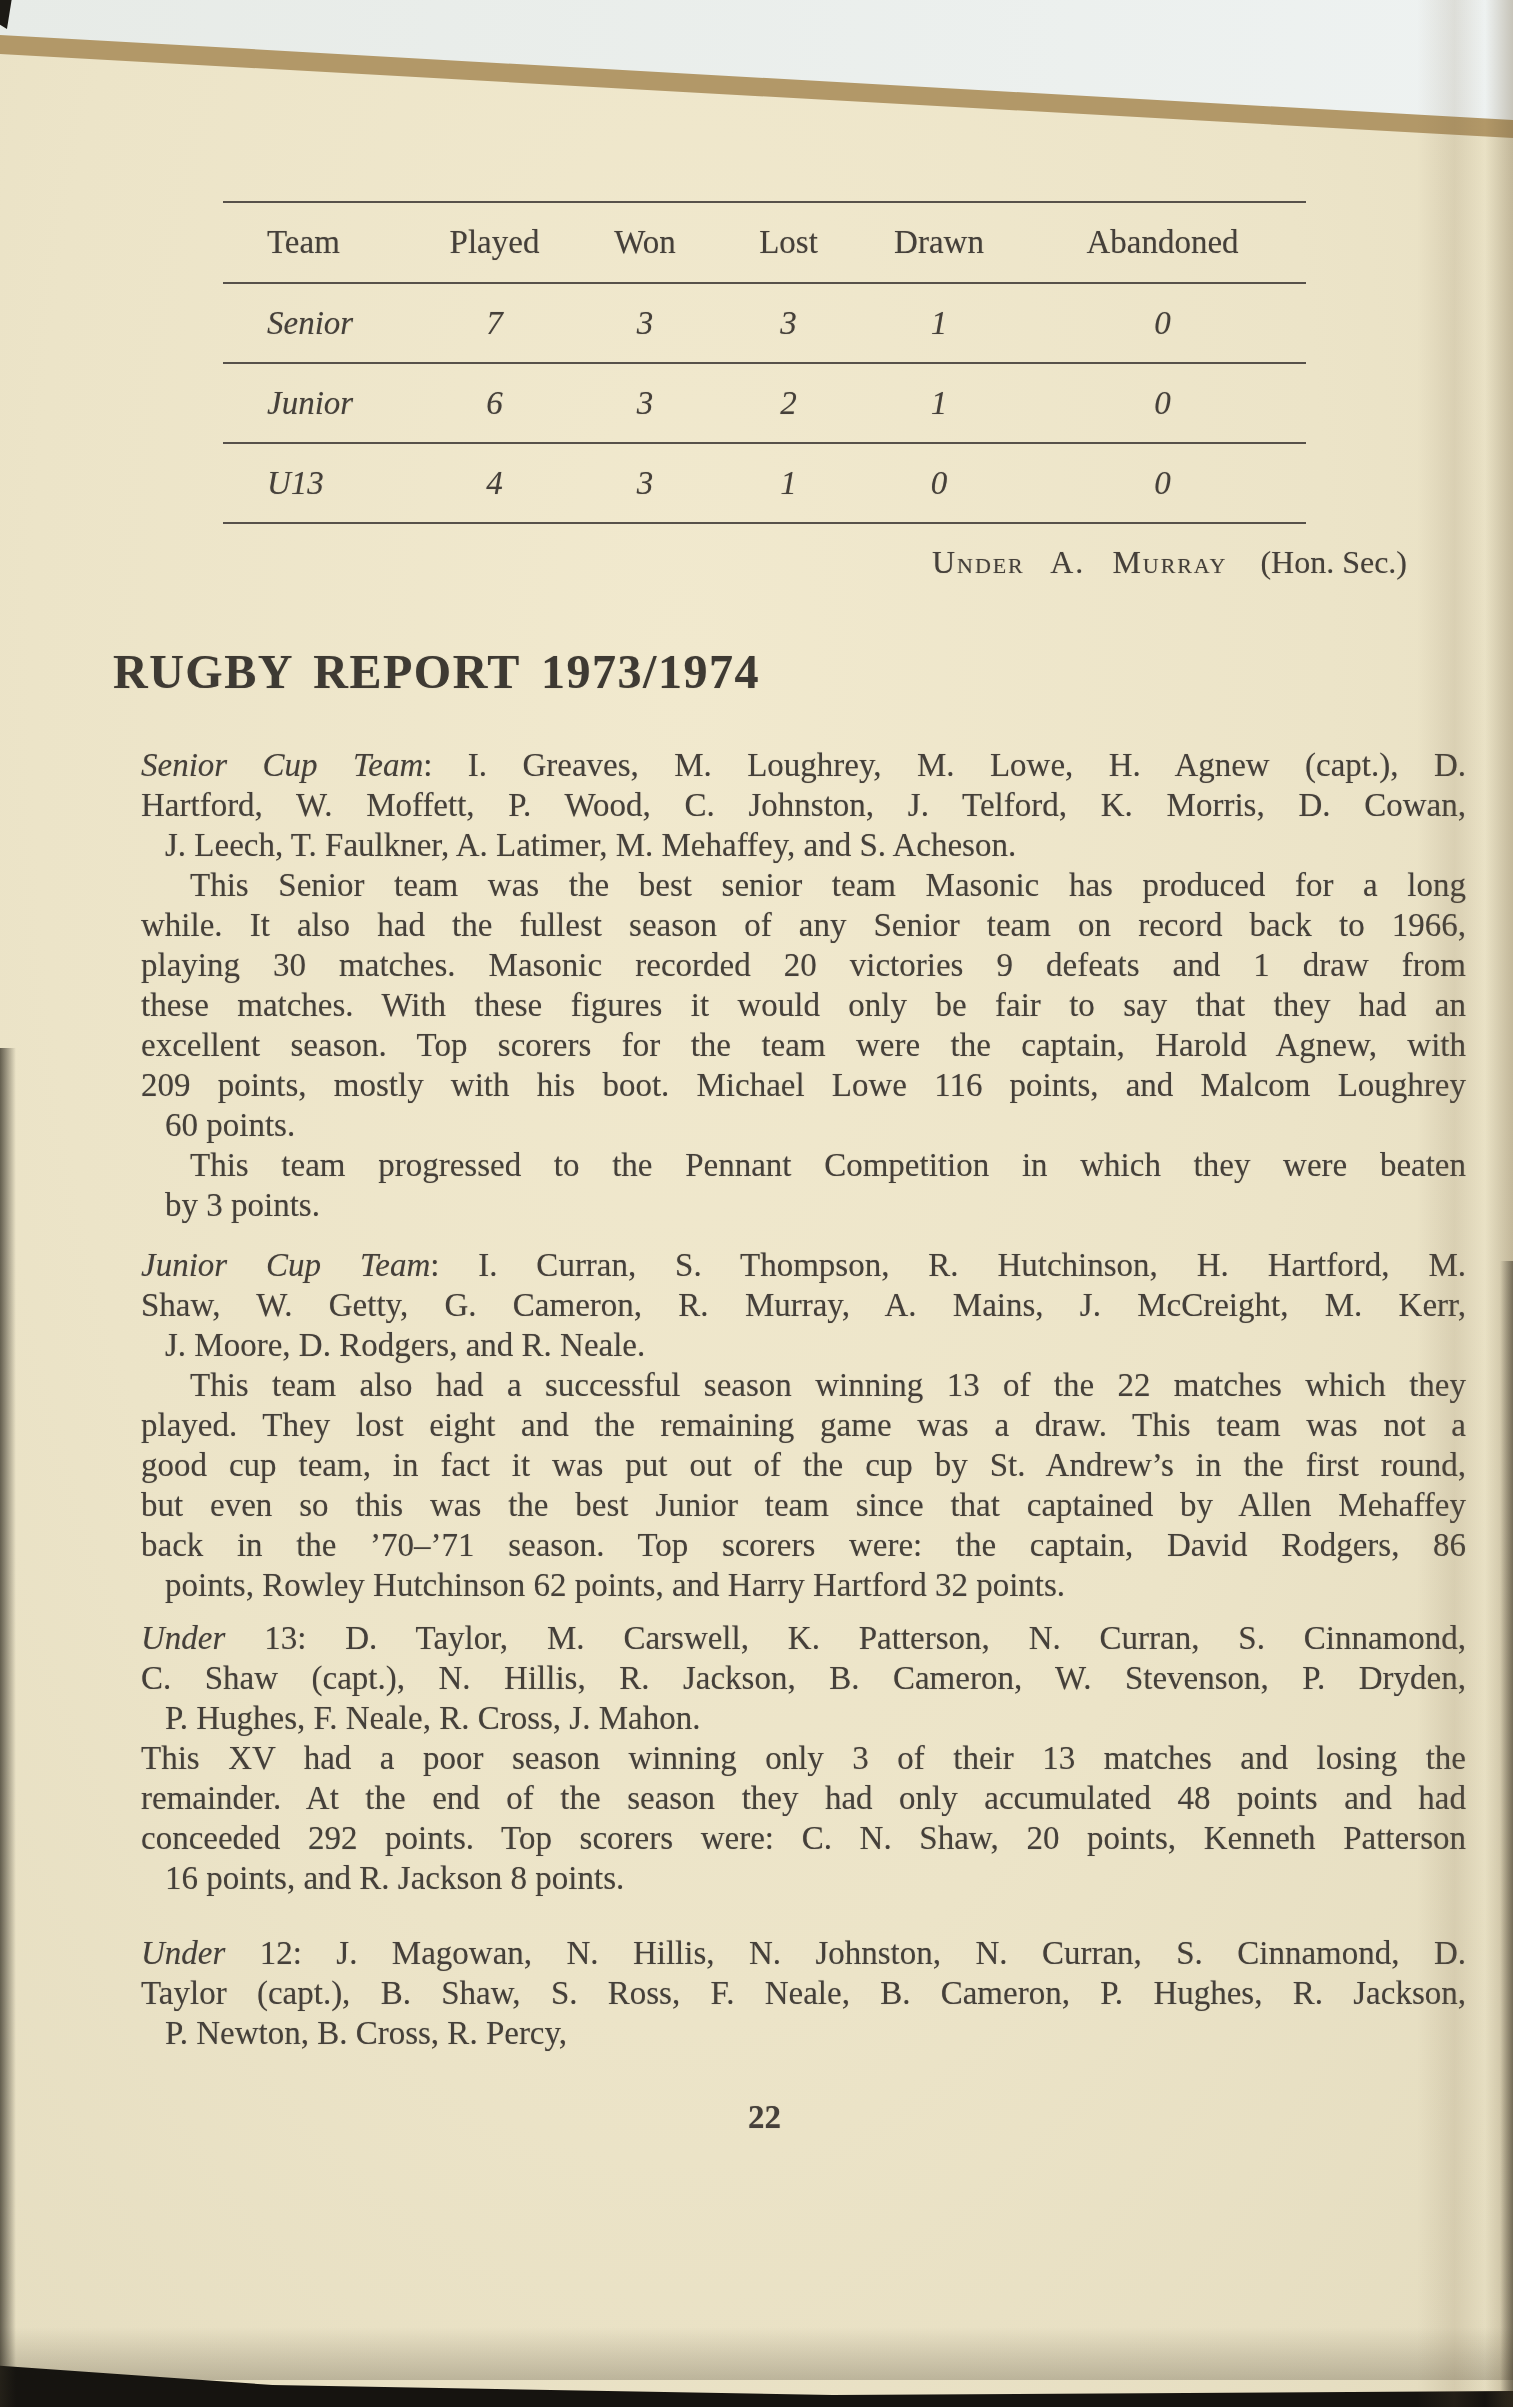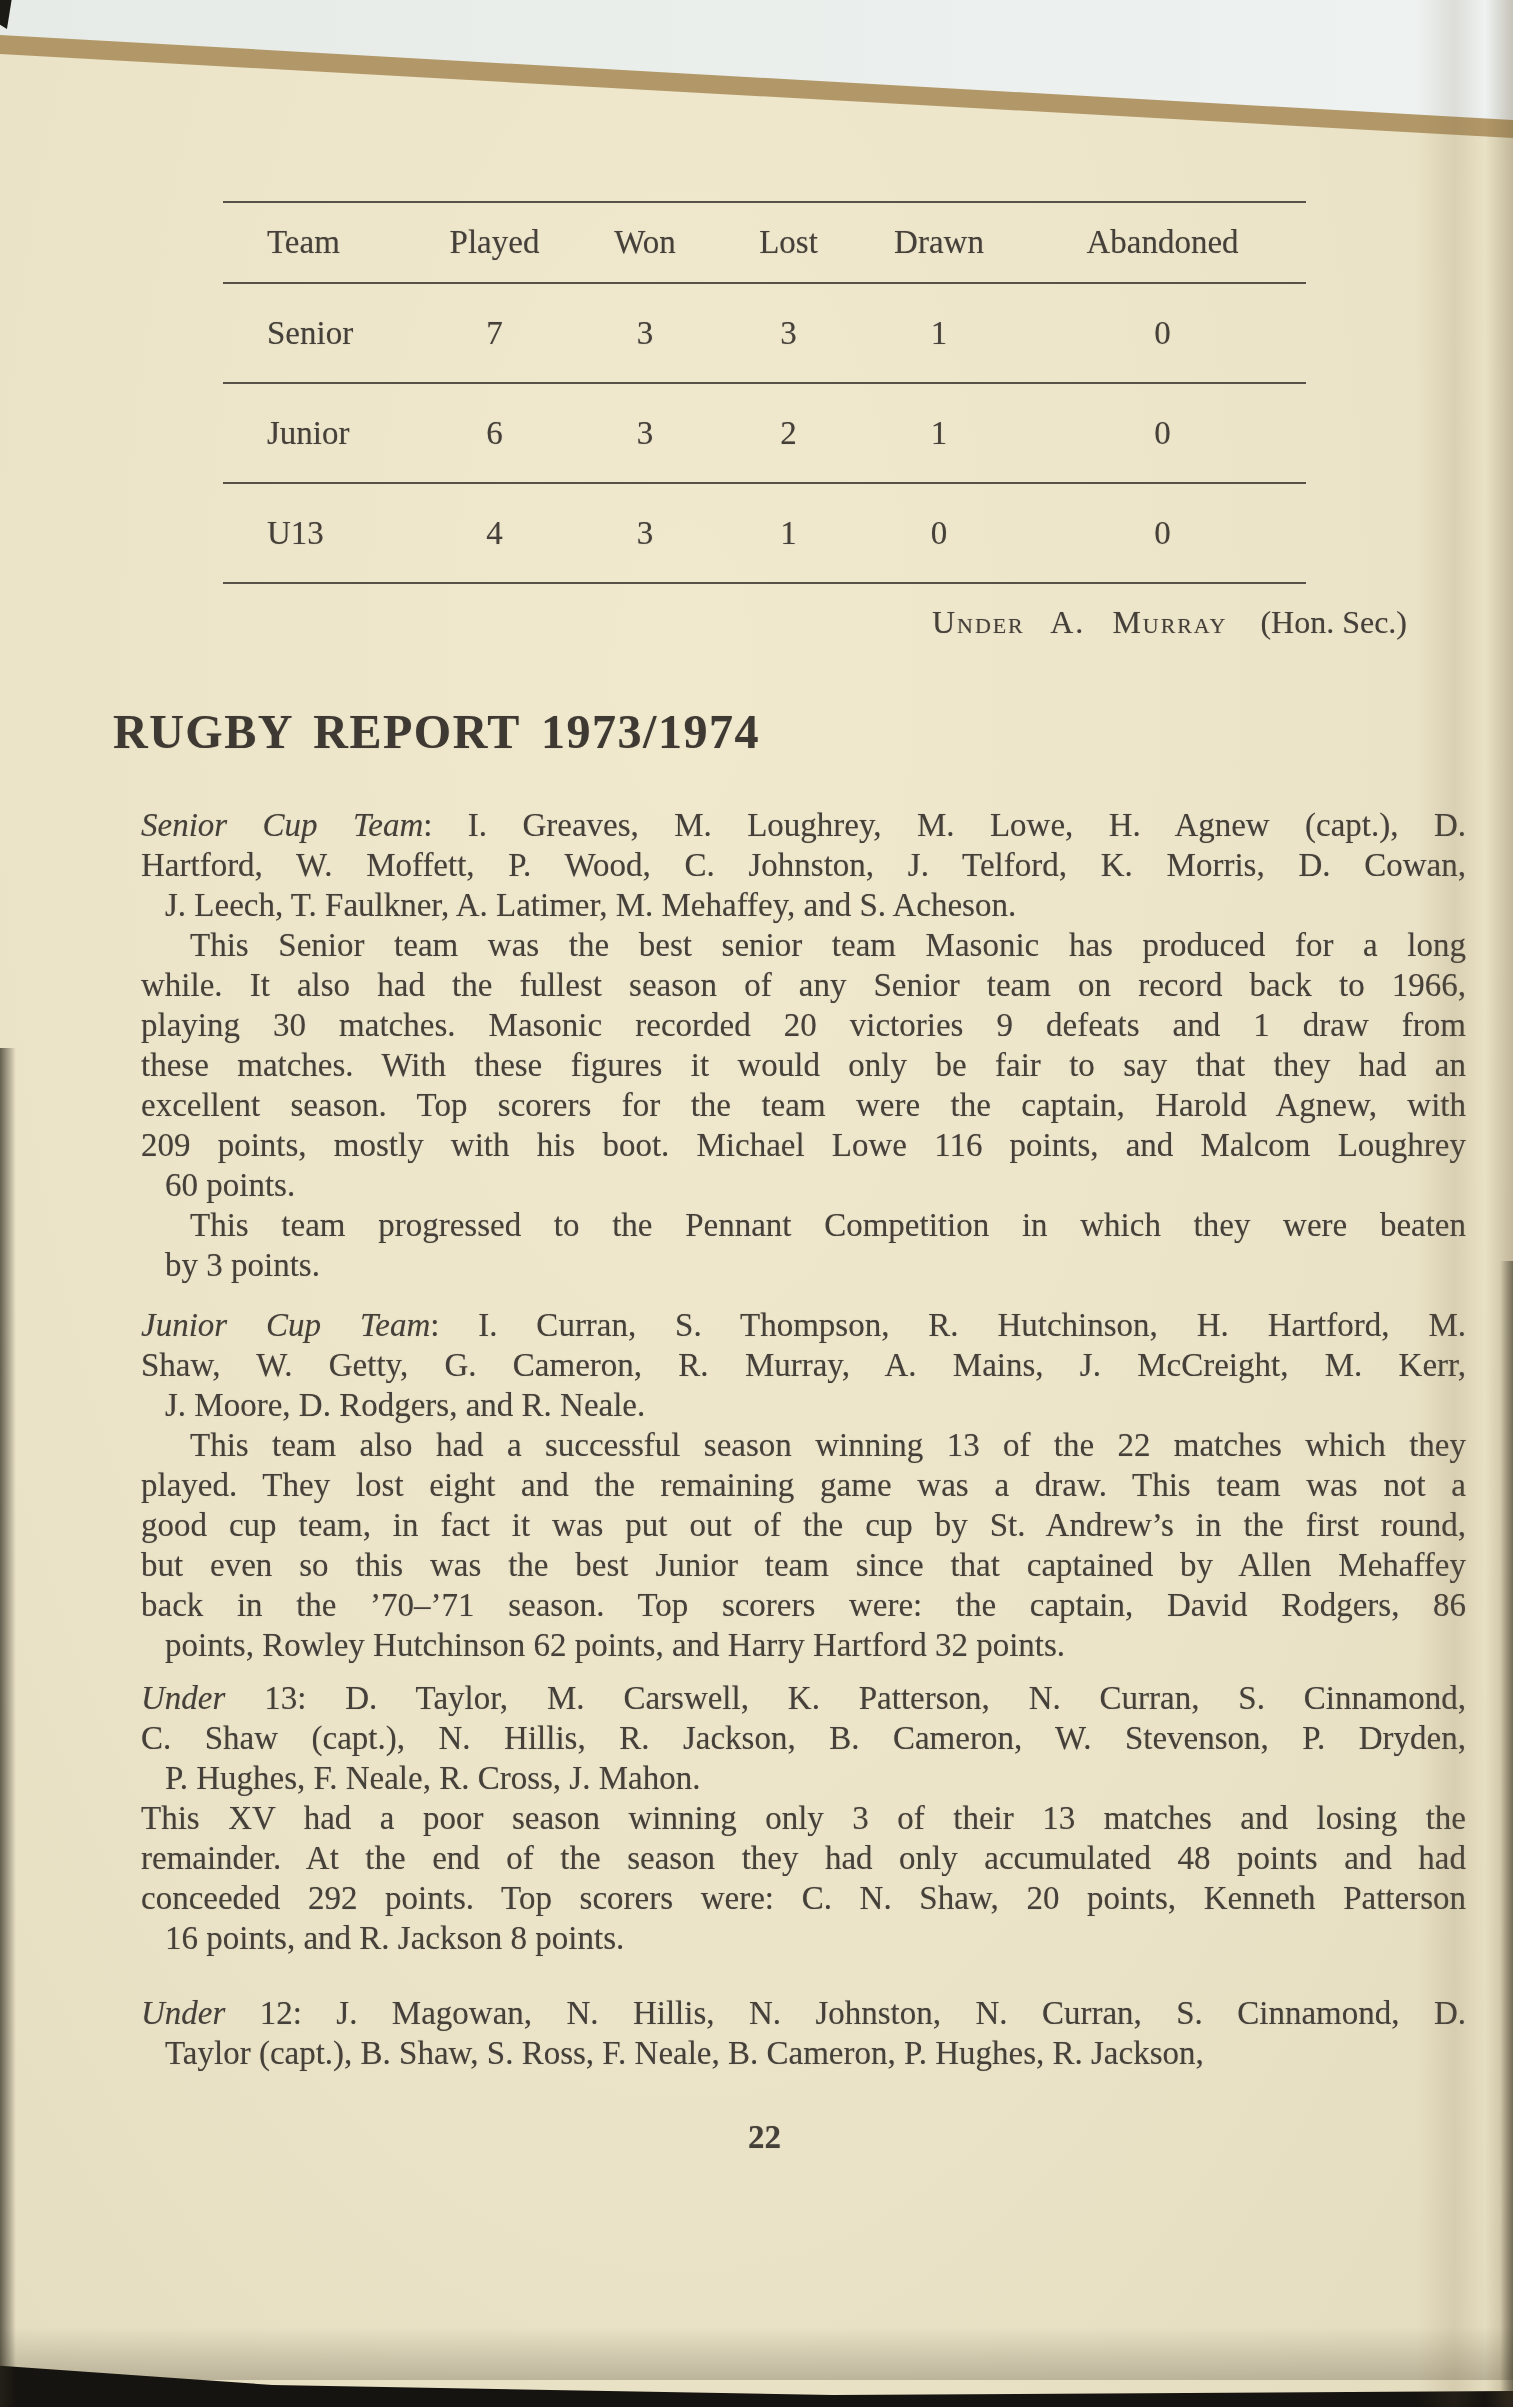--- a/index.html
+++ b/index.html
@@ -21,21 +21,21 @@
 
   
   table.rtable{
     margin:201px 0 0 82px;
     width:1083px;
     border-collapse:collapse;
     font-size:33px;
     color:var(--ink,#45403a);
   }
   table.rtable th{font-weight:normal;height:81px;vertical-align:middle;}
-  table.rtable td{height:100px;vertical-align:middle;}
+  table.rtable td{height:80px;vertical-align:middle;font-style:italic;}
   table.rtable th,table.rtable td{text-align:center;padding:0;}
   table.rtable th.c0,table.rtable td.c0{text-align:left;padding-left:44px;width:194px;}
   table.rtable .c1{width:155px;}
   table.rtable .c2{width:146px;}
   table.rtable .c3{width:141px;}
   table.rtable .c4{width:160px;}
   table.rtable .c5{width:287px;}
   table.rtable thead th{border-top:2.9px solid var(--rule,#57514a);border-bottom:2.9px solid var(--rule,#57514a);text-align:center;}
   table.rtable tbody td{border-bottom:2.9px solid var(--rule,#57514a);}
 
@@ -219,20 +219,21 @@
         </div>
         <div class="para">
           <div class="tline">This XV had a poor season winning only 3 of their 13 matches and losing the</div>
           <div class="tline">remainder. At the end of the season they had only accumulated 48 points and had</div>
           <div class="tline">conceeded 292 points. Top scorers were: C. N. Shaw, 20 points, Kenneth Patterson</div>
           <div class="tline">16 points, and R. Jackson 8 points.</div>
         </div>
         <div class="para">
           <div class="tline"><i>Under</i> 12: J. Magowan, N. Hillis, N. Johnston, N. Curran, S. Cinnamond, D.</div>
           <div class="tline">Taylor (capt.), B. Shaw, S. Ross, F. Neale, B. Cameron, P. Hughes, R. Jackson,</div>
+          <div class="tline">P. Newton, B. Cross, R. Percy,</div>
         </div>
       </div>
 
     <div class="pageno">22</div>
 
   </div>
 
   <div class="overlay top-white"></div>
   <div class="overlay top-edge"></div>
   <div class="overlay corner-mark"></div>

